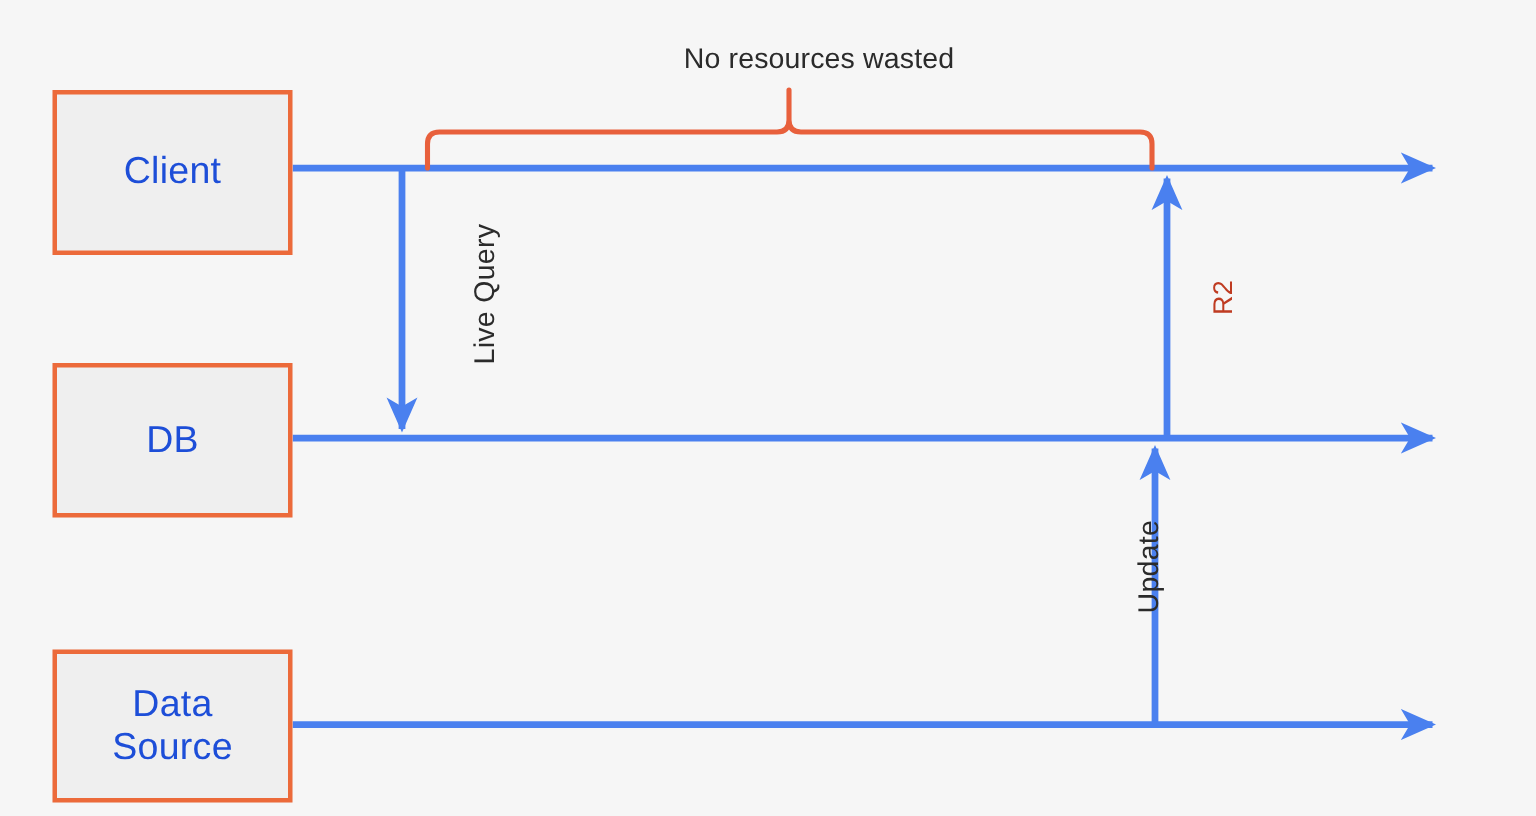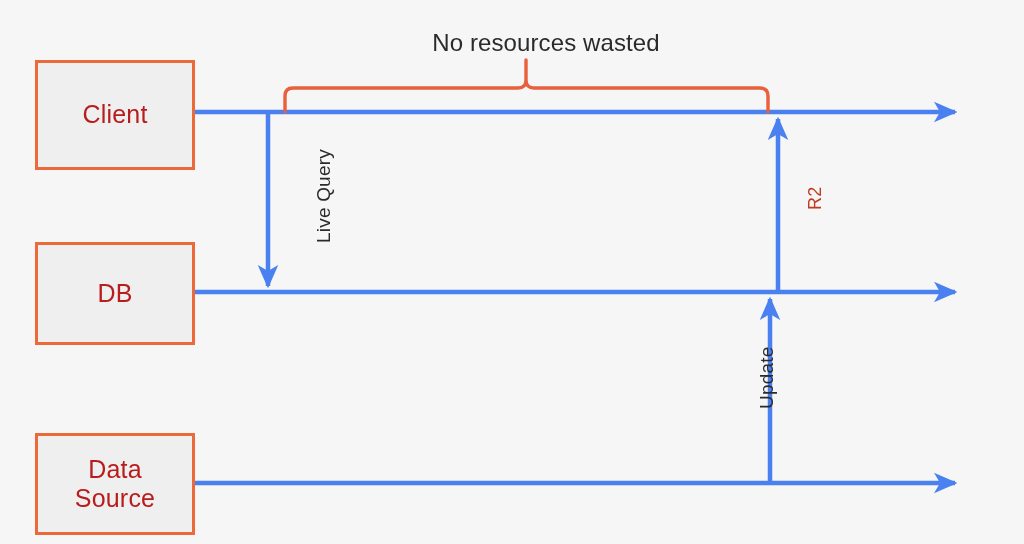--- a/index.html
+++ b/index.html
@@ -24,34 +24,34 @@
   }
   .node-box {
     position: absolute;
     box-sizing: border-box;
     background: #efefef;
     border: 3px solid #ec6a3a;
     display: flex;
     align-items: center;
     justify-content: center;
     text-align: center;
-    color: #b91c1c;
+    color: #1d4ed8;
     font-size: 25px;
     line-height: 1.18;
     font-weight: 400;
     letter-spacing: 0.2px;
     white-space: pre-line;
   }
   .label-text {
     position: absolute;
     color: #2b2b2b;
     white-space: nowrap;
   }
   .label-horizontal {
-    font-size: 24px;
+    font-size: 19px;
     letter-spacing: 0.1px;
   }
   .label-vertical {
     font-size: 19px;
     transform-origin: 0 0;
     transform: rotate(-90deg);
     letter-spacing: 0.2px;
   }
   .label-r2 {
     color: #bf3b21;

